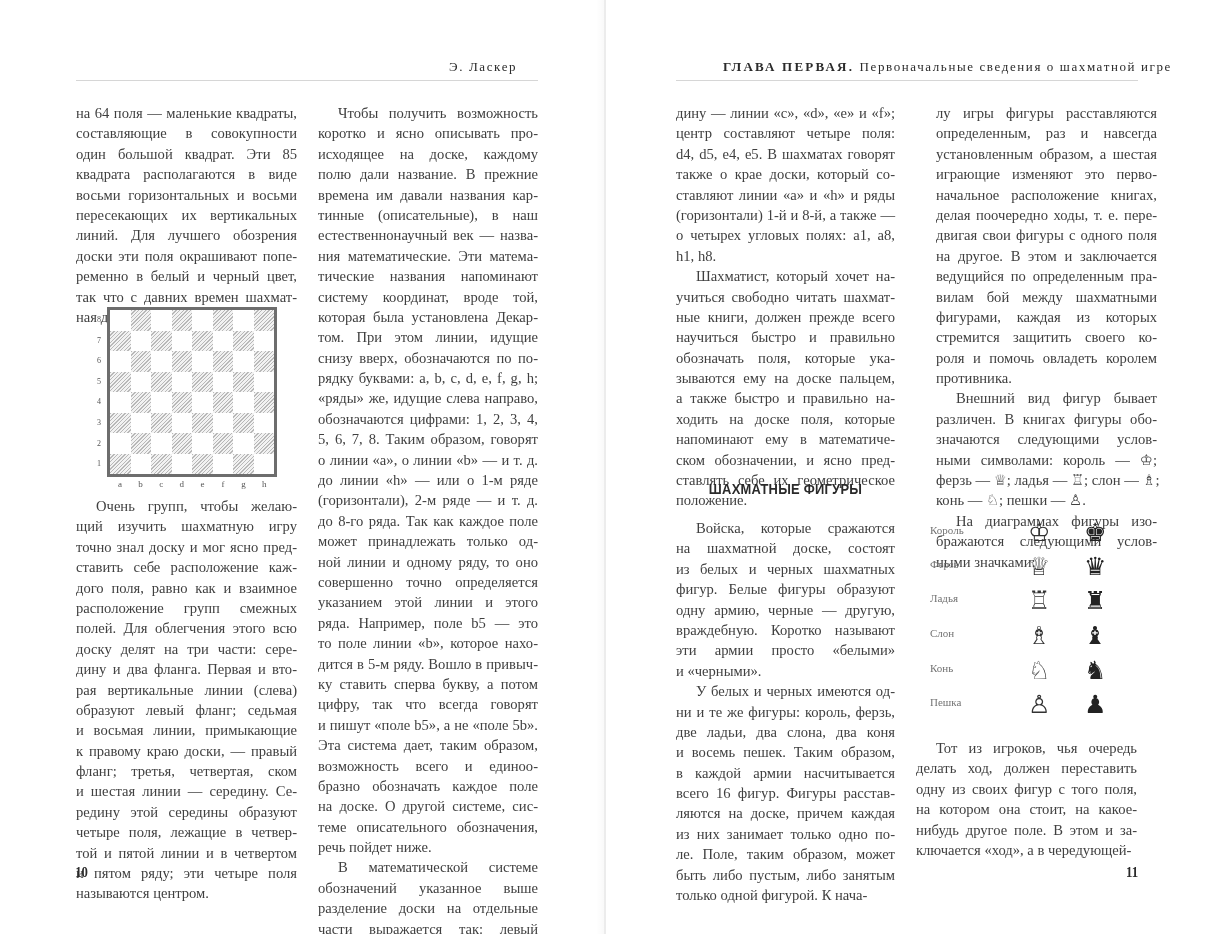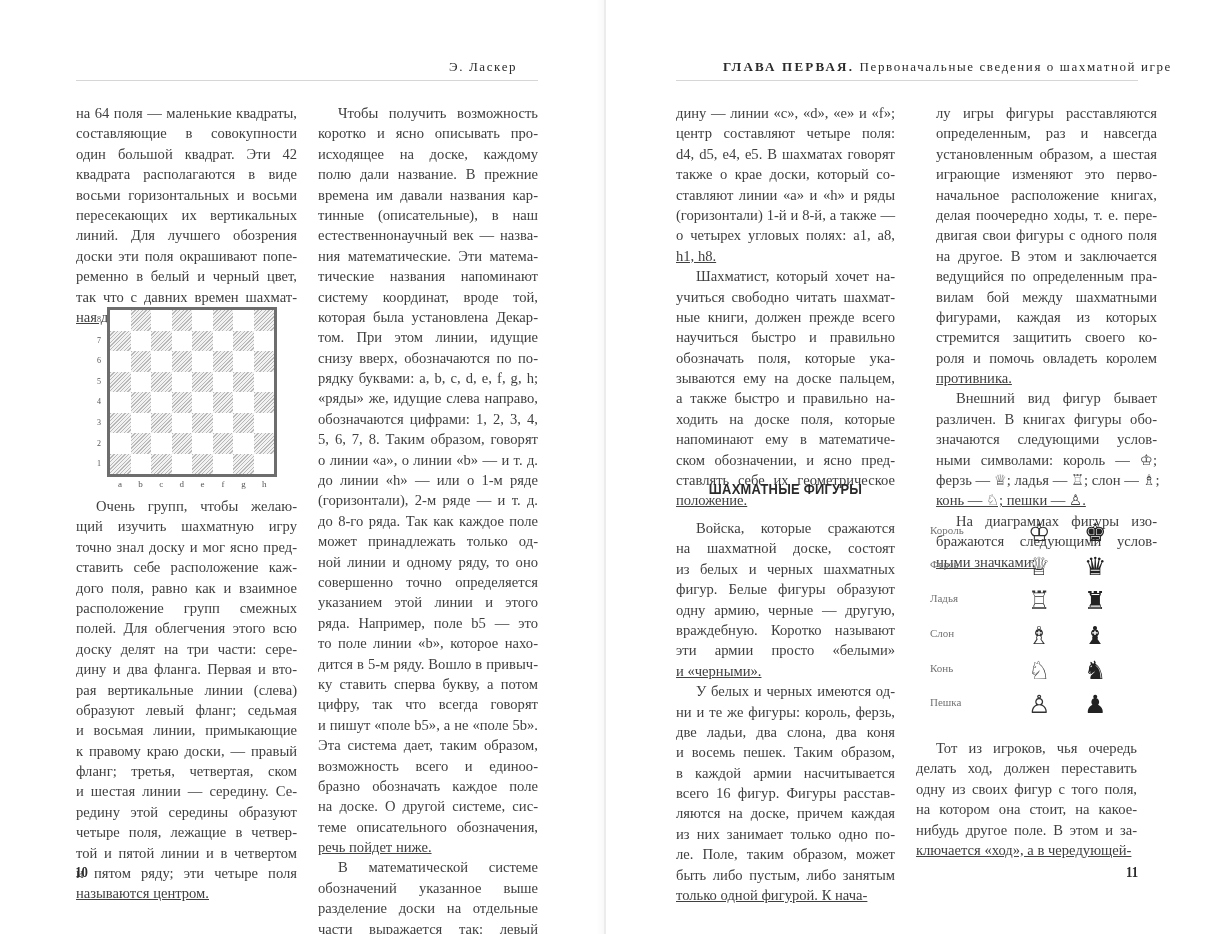--- a/index.html
+++ b/index.html
@@ -22,21 +22,21 @@
   }
   .running-head .light { font-weight: normal; letter-spacing: 1.6px; }
   .head-rule { position: absolute; top: 80px; height: 1px; background: #d6d6d6; }
 
   .col {
     position: absolute; top: 103px;
     font-family: "Liberation Serif", serif;
     font-size: 14.6px; line-height: 20.4px; color: #404040;
   }
   .col .line { white-space: nowrap; display: block; text-align: justify; text-align-last: justify; height: 20.4px; }
-  .col .line.last { text-align-last: left; text-decoration: underline; }
+  .col .line.last { text-align-last: left; }
   .col .line.indent { padding-left: 20px; }
 
   .board-wrap { position: absolute; left: 90px; top: 305px; width: 200px; height: 190px; }
   .board {
     position: absolute; left: 17px; top: 2px; width: 164px; height: 164px;
     border: 3px solid #6d6d6d; display: grid;
     grid-template-columns: repeat(8, 1fr); grid-template-rows: repeat(8, 1fr);
   }
   .sq { background: #ffffff; }
   .sq.dark {
@@ -68,21 +68,21 @@
 
 <div class="page page-left">
   <div class="running-head" style="left:449px; letter-spacing:1.4px;">
     <span class="light">Э. Ласкер</span>
   </div>
   <div class="head-rule" style="left:76px; width:462px;"></div>
 
   <div class="col" style="left:76px; width:221px;" id="lp-c1-top">
       <span class="line">на 64 поля — маленькие квадраты,</span>
       <span class="line">составляющие в совокупности</span>
-      <span class="line">один большой квадрат. Эти 42</span>
+      <span class="line">один большой квадрат. Эти 85</span>
       <span class="line">квадрата располагаются в виде</span>
       <span class="line">восьми горизонтальных и восьми</span>
       <span class="line">пересекающих их вертикальных</span>
       <span class="line">линий. Для лучшего обозрения</span>
       <span class="line">доски эти поля окрашивают попе-</span>
       <span class="line">ременно в белый и черный цвет,</span>
       <span class="line">так что с давних времен шахмат-</span>
       <span class="line last">ная доска имеет такой вид:</span>
     </div>
 

